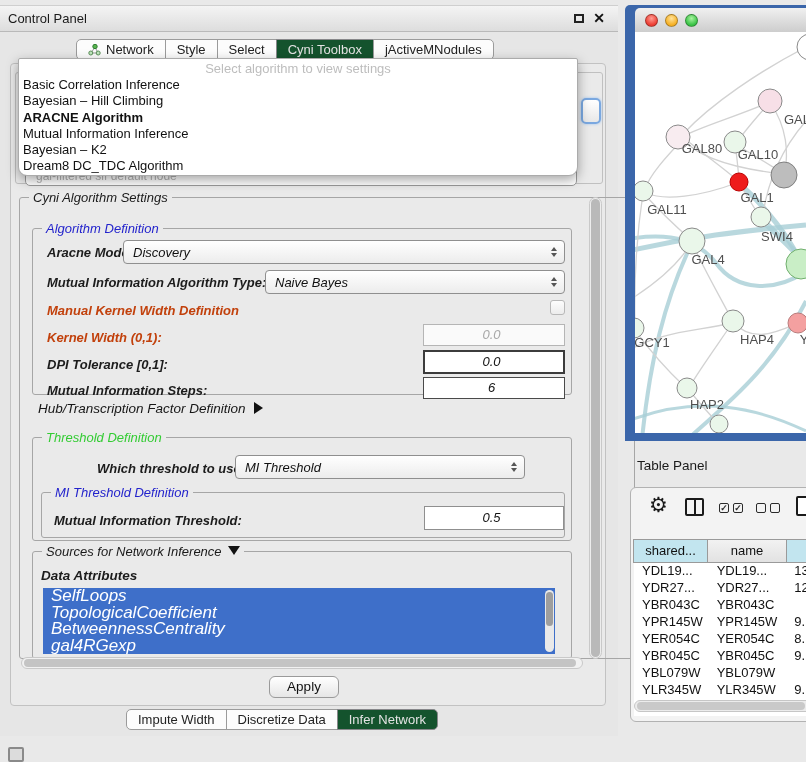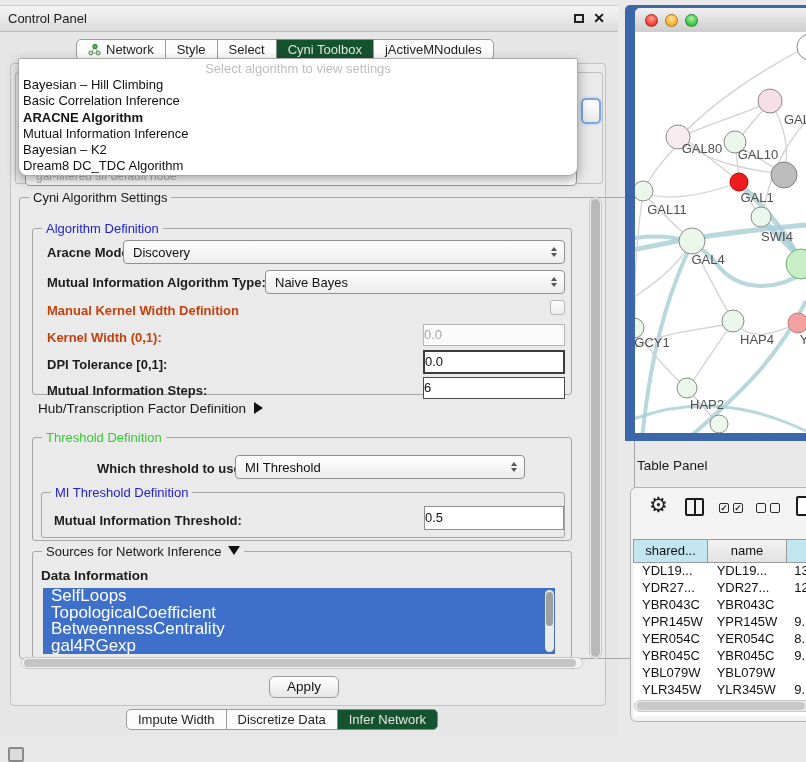--- a/index.html
+++ b/index.html
@@ -35,33 +35,33 @@
   .popup-prompt { text-align:center; font-size:13px; color:#bdbdbd; height:16px; line-height:16px; }
   .popup-item { font-size:13px; color:#111; line-height:16.3px; padding-left:4px; white-space:nowrap; }
   .popup-item.sel { font-weight:bold; }
 
   
   .group { position:absolute; border:1px solid #a6a6a6; border-radius:3px; }
   .glabel { position:absolute; top:-8px; left:9px; background:#eaeaea; padding:0 4px; font-size:13px; color:#1a1a1a; white-space:nowrap; }
   .glabel.blue { color:#2323cc; }
   .glabel.green { color:#33cc33; }
 
-  .settings-group { left:8px; top:133px; width:616px; height:462px; }
+  .settings-group { left:8px; top:133px; width:616px; height:462px;font-style:italic; }
   .vscroll { position:absolute; left:578px; top:133px; width:13px; height:462px; background:#ededed; border:1px solid #c9c9c9; border-radius:7px; }
   .vscroll .thumb { position:absolute; left:1px; top:1px; width:9px; height:458px; background:#b9b9b9; border-radius:5px; }
 
   .algo-def { left:12px; top:30px; width:540px; height:167px; }
   .lbl { position:absolute; font-size:13px; font-weight:bold; color:#1c1c1c; white-space:nowrap; }
   .lbl.dis { color:#c2410c; }
   .combo { position:absolute; background:linear-gradient(#ffffff,#ececec); border:1px solid #8f8f8f; border-radius:4px; font-size:13px; color:#111; display:flex; align-items:center; padding-left:9px; }
   .spin { position:absolute; right:7px; top:50%; transform:translateY(-50%); display:flex; flex-direction:column; gap:2px; }
   .spin i { display:block; width:0; height:0; border-left:3.5px solid transparent; border-right:3.5px solid transparent; }
   .spin i.up { border-bottom:4px solid #555; }
   .spin i.dn { border-top:4px solid #555; }
-  .field { position:absolute; background:#fff; font-size:13px; color:#111; text-align:left; padding-right:5px; }
+  .field { position:absolute; background:#fff; font-size:13px; color:#111; text-align:center; padding-right:5px; }
   .cb { position:absolute; width:15px; height:15px; background:linear-gradient(#fdfdfd,#ececec); border:1px solid #b8b8b8; border-radius:3px; }
 
   .hub-row { position:absolute; left:18px; top:203px; font-size:13.5px; color:#161616; }
   .tri-right { display:inline-block; width:0; height:0; border-top:6px solid transparent; border-bottom:6px solid transparent; border-left:9px solid #111; margin-left:8px; vertical-align:-1px; }
   .tri-down { display:inline-block; width:0; height:0; border-left:6px solid transparent; border-right:6px solid transparent; border-top:9px solid #111; margin-left:6px; vertical-align:1px; }
 
   .threshold-group { left:12px; top:239px; width:540px; height:104px; }
   .mi-thr-group { left:8px; top:54px; width:524px; height:46px; border:1px solid #a6a6a6; border-radius:3px; position:absolute; }
 
   .sources-group { left:12px; top:353px; width:540px; height:108px; }
@@ -214,21 +214,21 @@
 
           <div class="mi-thr-group">
             <span class="glabel blue">MI Threshold Definition</span>
             <span class="lbl" style="left:12px; top:20px;">Mutual Information Threshold:</span>
             <div class="field" style="left:382px; top:13px; width:140px; height:24px; line-height:22px; border:1px solid #8f8f8f;">0.5</div>
           </div>
         </div>
 
         <div class="group sources-group">
           <span class="glabel"><span>Sources for Network Inference</span><span class="tri-down"></span></span>
-          <span class="lbl" style="left:8px; top:16px; font-size:13.5px;">Data Information</span>
+          <span class="lbl" style="left:8px; top:16px; font-size:13.5px;">Data Attributes</span>
           <div class="attr-list">
               <div class="attr-item">SelfLoops</div>
               <div class="attr-item">TopologicalCoefficient</div>
               <div class="attr-item">BetweennessCentrality</div>
               <div class="attr-item">gal4RGexp</div>
             </div>
           <div class="list-scroll" style="left:512px; top:38px;">
               <span class="thumb" style="position:absolute;"></span>
             </div>
         </div>
@@ -240,22 +240,22 @@
       <div class="hscroll">
           <span class="thumb"></span>
         </div>
 
       <div class="apply-btn">Apply</div>
     </div>
 
     <div class="popup">
       <div class="popup-prompt">Select algorithm to view settings</div>
       <div>
+          <div class="popup-item">Basic Correlation Inference</div>
           <div class="popup-item">Bayesian – Hill Climbing</div>
-          <div class="popup-item">Basic Correlation Inference</div>
           <div class="popup-item sel">ARACNE Algorithm</div>
           <div class="popup-item">Mutual Information Inference</div>
           <div class="popup-item">Bayesian – K2</div>
           <div class="popup-item">Dream8 DC_TDC Algorithm</div>
         </div>
     </div>
 
     <div class="tabbar" id="bottom-tabs">
         <div class="tab">
           <span>Impute Width</span>

